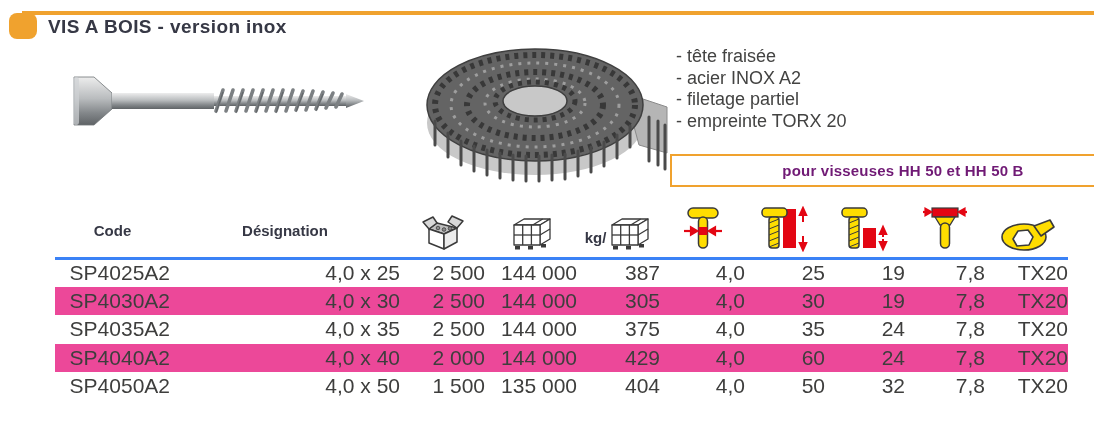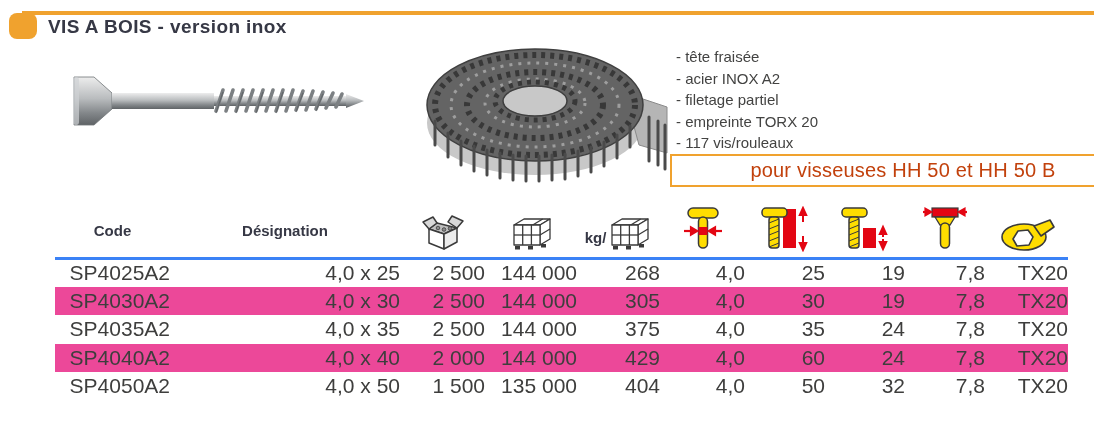--- a/index.html
+++ b/index.html
@@ -11,27 +11,27 @@
   .top-rule { position:absolute; left:22px; top:11px; width:1072px; height:4px; background:var(--orange); }
   .title-chip { position:absolute; left:9px; top:13px; width:28px; height:26px; border-radius:8px; background:var(--orange); }
   .page-title { position:absolute; left:48px; top:16px; font-size:19px; font-weight:bold;
     letter-spacing:.4px; color:#363845; }
 
   
   .screw-photo { position:absolute; left:62px; top:52px; }
   .coil-photo  { position:absolute; left:413px; top:33px; }
 
   
-  .specs { position:absolute; left:676px; top:46px; font-size:15px; line-height:21.5px; color:#434342; }
+  .specs { position:absolute; left:676px; top:46px; font-size:18px; line-height:21.5px; color:#434342; }
 
   
   .banner { position:absolute; left:670px; top:154px; width:440px; height:33px;
     border:2px solid var(--orange); background:#fff; display:flex; align-items:center;
     justify-content:center; padding-left:26px; }
-  .banner span { font-size:20px; font-weight:normal; color:#c2410c; letter-spacing:.2px; }
+  .banner span { font-size:15px; font-weight:bold; color:#701a75; letter-spacing:.2px; }
 
   
   table { position:absolute; left:55px; top:204px; width:1013px; border-collapse:collapse; table-layout:fixed; }
   thead tr { height:54px; }
   th { font-size:15px; font-weight:bold; color:#363845; vertical-align:middle; text-align:center; }
   th .icon-wrap { display:flex; align-items:flex-end; justify-content:center; height:48px; padding-bottom:2px; }
   th .kg-wrap { display:flex; align-items:flex-end; justify-content:center; height:48px; padding-bottom:2px; }
   th .kg-txt { font-size:15px; font-weight:bold; color:#363845; padding-bottom:6px; }
   thead { border-bottom:3px solid #3b82f6; }
   tbody td { height:28.5px; font-size:21px; text-align:right; color:#3e3e3d; }
@@ -119,21 +119,20 @@
       <line x1="204" y1="102" x2="204" y2="125"></line>
         <line x1="217" y1="93" x2="217" y2="114"></line>
     </g>
   </svg>
 
   <div class="specs">
     <div>- tête fraisée</div>
     <div>- acier INOX A2</div>
     <div>- filetage partiel</div>
     <div>- empreinte TORX 20</div>
-    <div>- 117 vis/rouleaux</div>
   </div>
 
   <div class="banner">
     <span>pour visseuses HH 50 et HH 50 B</span>
   </div>
 
   <table>
     <colgroup>
       <col style="width:115px">
         <col style="width:230px">
@@ -295,21 +294,21 @@
             </div>
         </th>
       </tr>
     </thead>
     <tbody>
         <tr>
           <td>SP4025A2</td>
           <td>4,0 x 25</td>
           <td>2 500</td>
           <td>144 000</td>
-          <td>268</td>
+          <td>387</td>
           <td>4,0</td>
           <td>25</td>
           <td>19</td>
           <td>7,8</td>
           <td>TX20</td>
         </tr>
         <tr class="alt">
           <td>SP4030A2</td>
           <td>4,0 x 30</td>
           <td>2 500</td>

